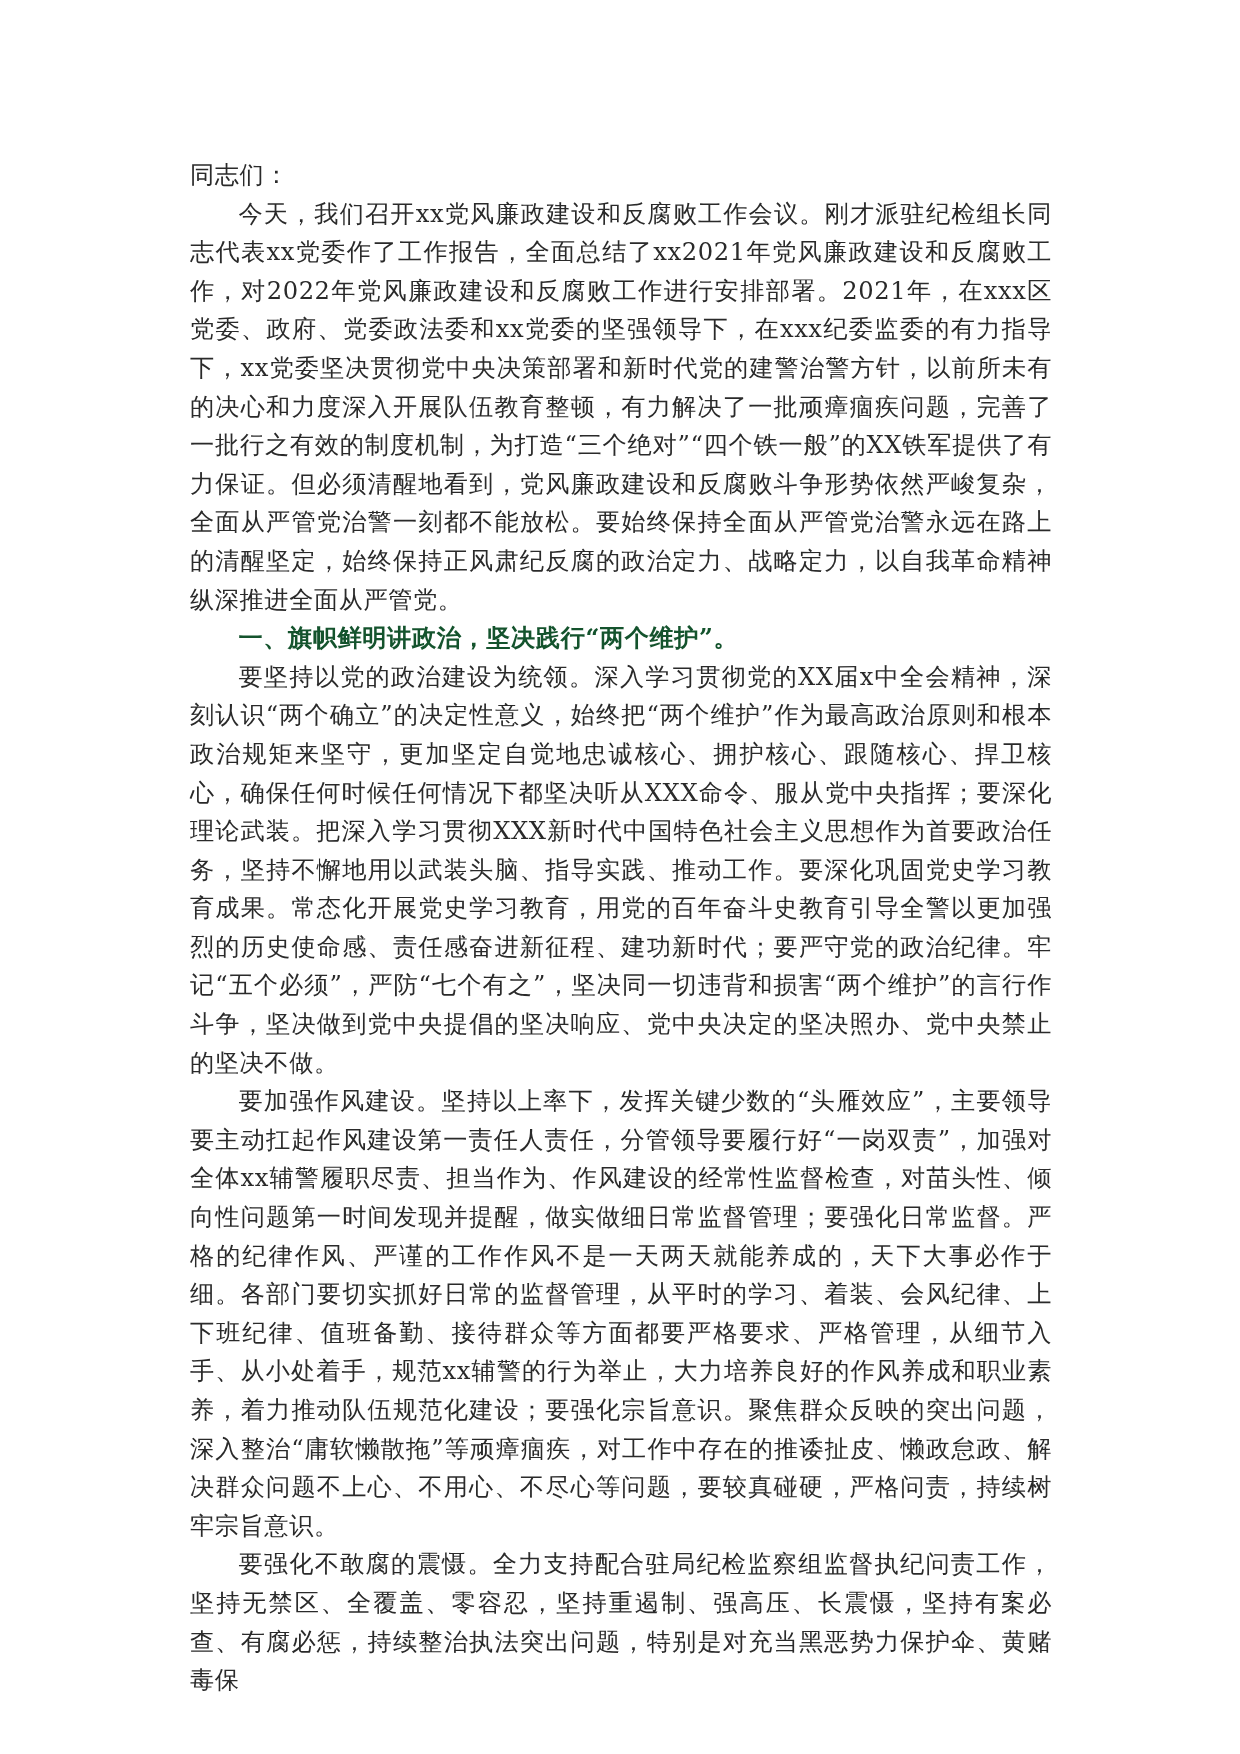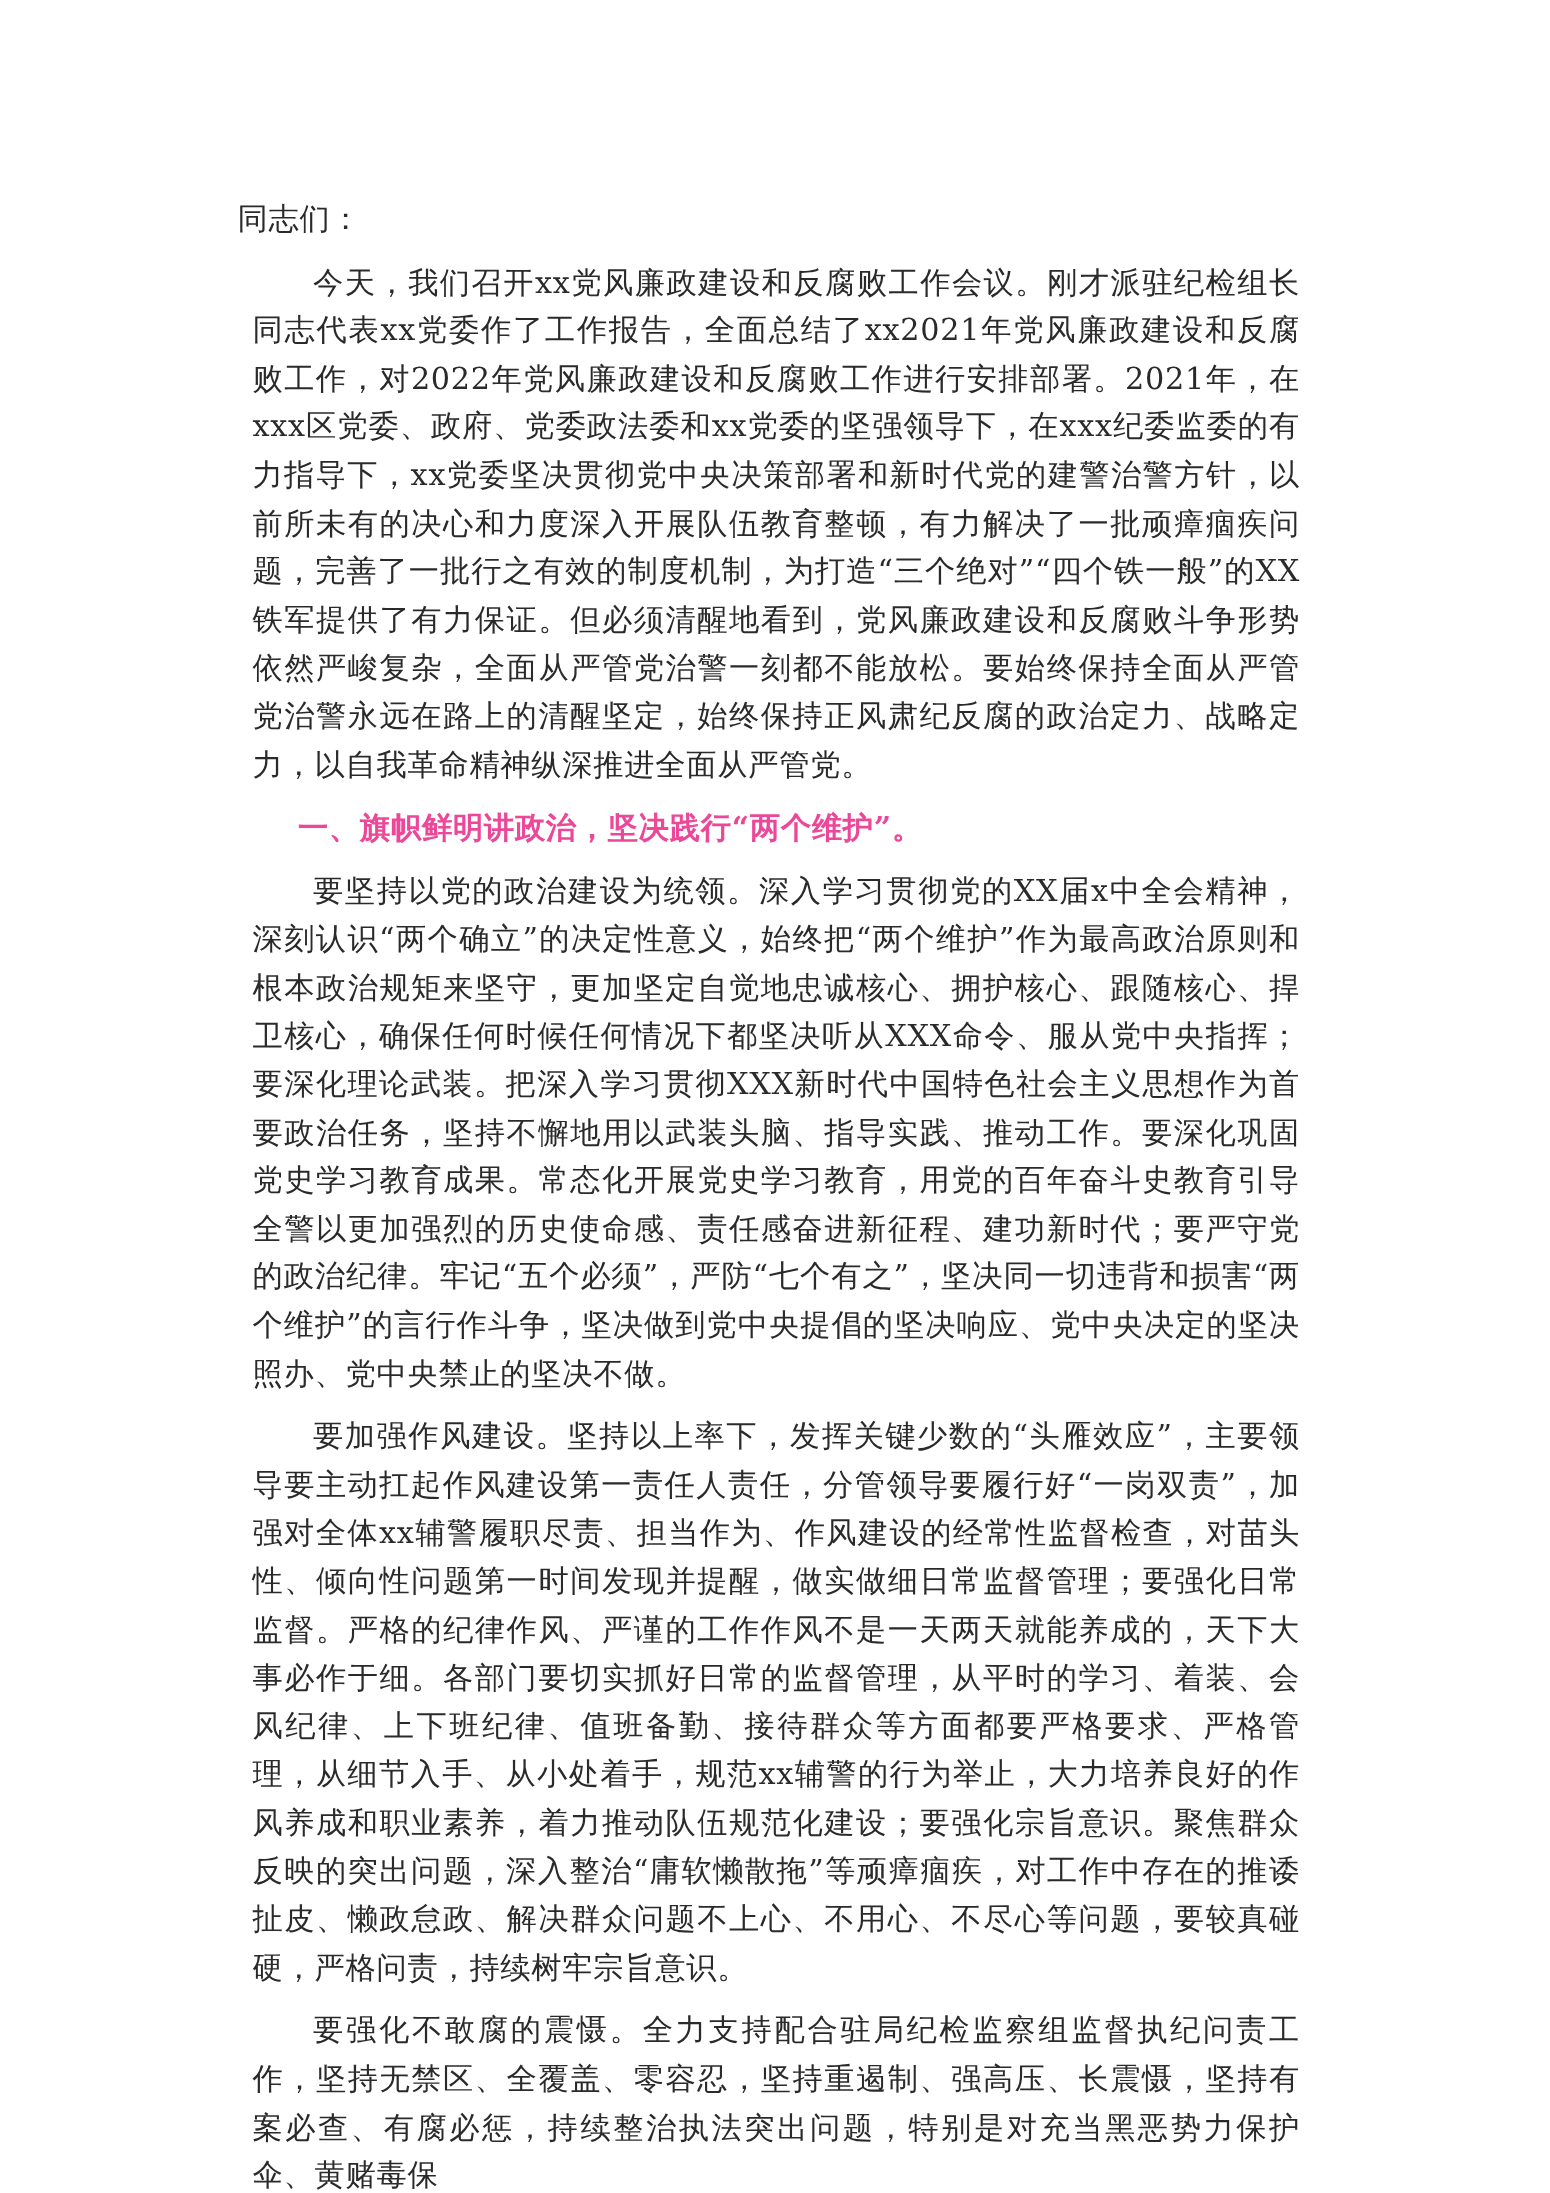--- a/index.html
+++ b/index.html
@@ -24,28 +24,28 @@
       color: #2a2a2a;
       letter-spacing: 0.6px;
       text-align: justify;
       text-justify: inter-character;
     }
     .salutation {
       margin: 0;
       text-indent: 0;
     }
     .para {
-      margin: 12px;
+      margin: 0;
       text-indent: 2em;
     }
     .heading {
       margin: 0;
       text-indent: 2em;
       font-weight: bold;
-      color: #ec4899;
+      color: #14532d;
     }
   </style>
 </head>
 <body>
 
 <div class="page">
   <p class="salutation">同志们：</p>
   <p class="para">今天，我们召开xx党风廉政建设和反腐败工作会议。刚才派驻纪检组长同志代表xx党委作了工作报告，全面总结了xx2021年党风廉政建设和反腐败工作，对2022年党风廉政建设和反腐败工作进行安排部署。2021年，在xxx区党委、政府、党委政法委和xx党委的坚强领导下，在xxx纪委监委的有力指导下，xx党委坚决贯彻党中央决策部署和新时代党的建警治警方针，以前所未有的决心和力度深入开展队伍教育整顿，有力解决了一批顽瘴痼疾问题，完善了一批行之有效的制度机制，为打造“三个绝对”“四个铁一般”的XX铁军提供了有力保证。但必须清醒地看到，党风廉政建设和反腐败斗争形势依然严峻复杂，全面从严管党治警一刻都不能放松。要始终保持全面从严管党治警永远在路上的清醒坚定，始终保持正风肃纪反腐的政治定力、战略定力，以自我革命精神纵深推进全面从严管党。</p>
 
   <p class="heading">一、旗帜鲜明讲政治，坚决践行“两个维护”。</p>

